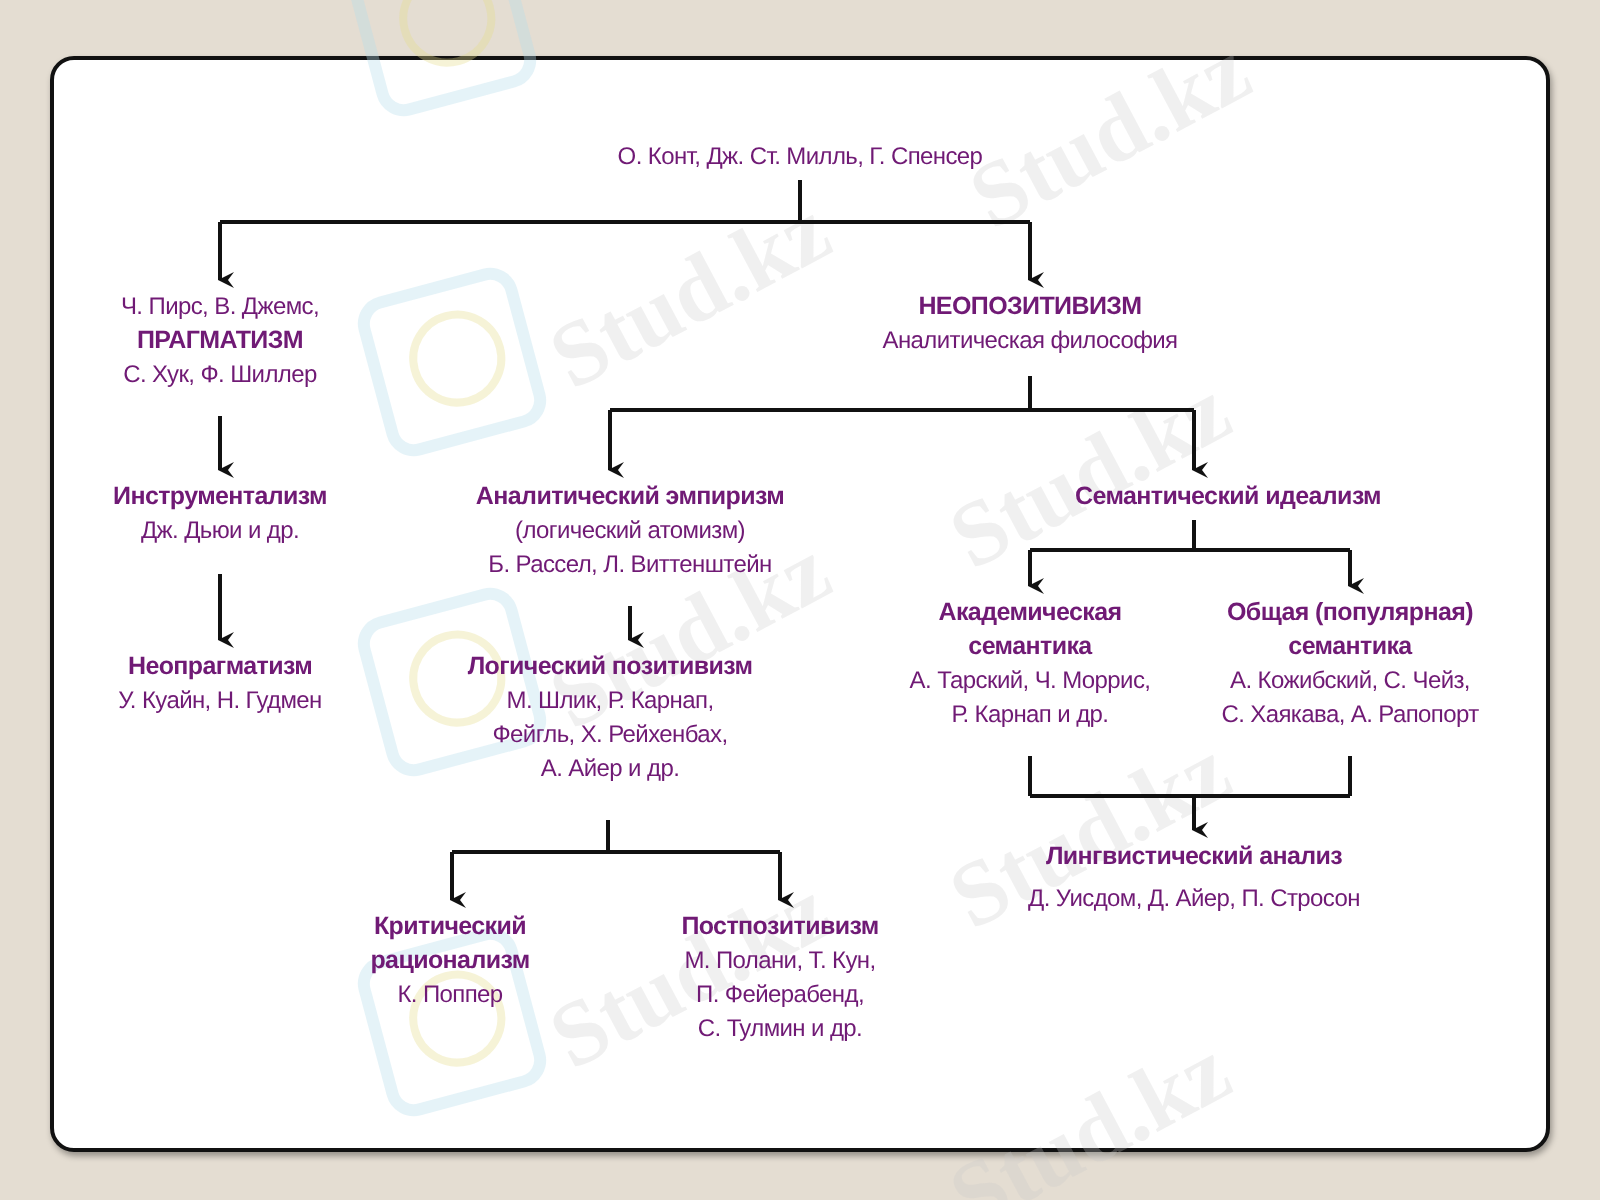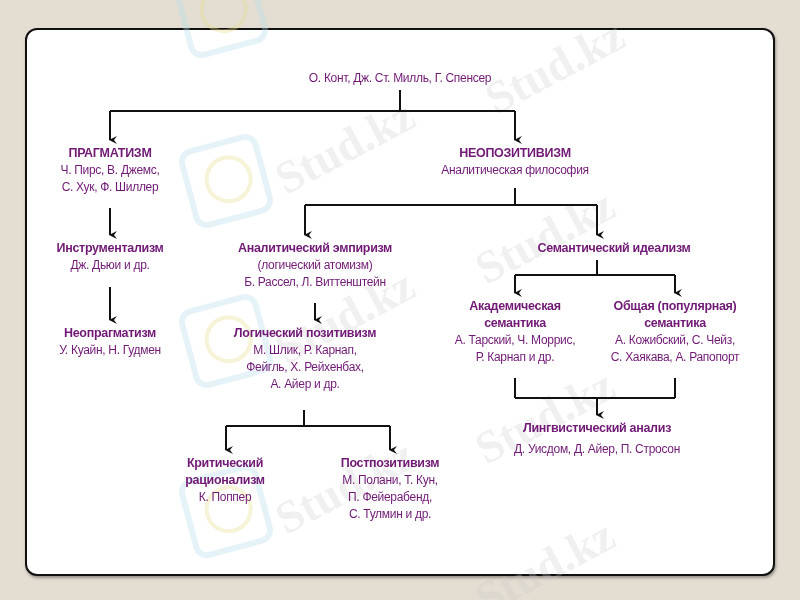--- a/index.html
+++ b/index.html
@@ -90,22 +90,22 @@
   </g>
 </svg>
 
 <div class="diagram">
 
   <div class="node sub" style="left:280px;top:70px;width:240px;">
     <span class="line">О. Конт, Дж. Ст. Милль, Г. Спенсер</span>
   </div>
 
   <div class="node" style="left:40px;top:145px;width:140px;">
+    <span class="line sub">Ч. Пирс, В. Джемс,</span>
     <span class="line title">ПРАГМАТИЗМ</span>
-    <span class="line sub">Ч. Пирс, В. Джемс,</span>
     <span class="line sub">С. Хук, Ф. Шиллер</span>
   </div>
 
   <div class="node" style="left:40px;top:240px;width:140px;">
     <span class="line title">Инструментализм</span>
     <span class="line sub">Дж. Дьюи и др.</span>
   </div>
 
   <div class="node" style="left:40px;top:325px;width:140px;">
     <span class="line title">Неопрагматизм</span>

